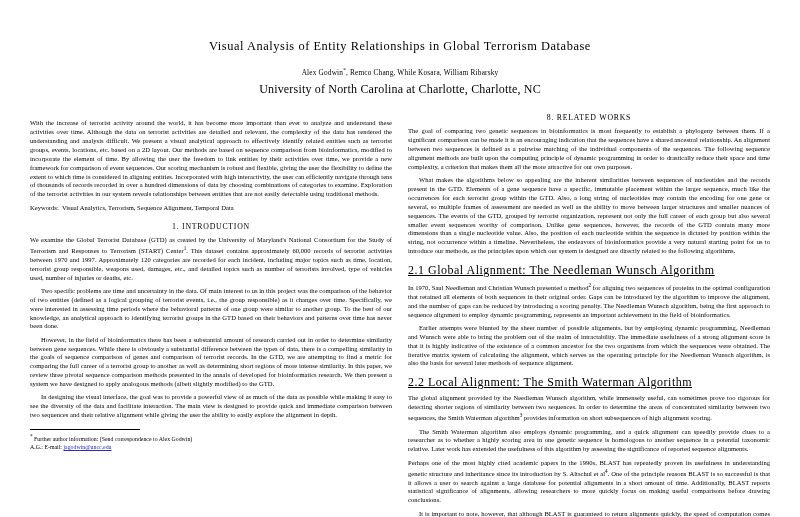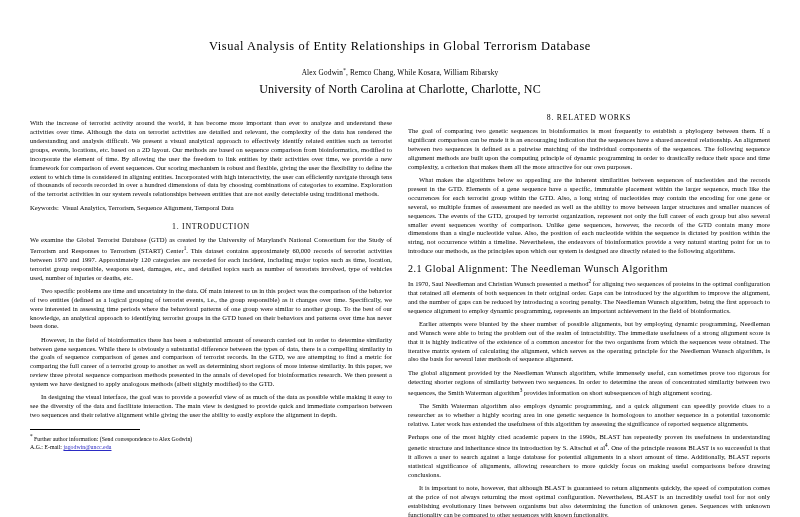--- a/index.html
+++ b/index.html
@@ -62,24 +62,25 @@
     text-align: center;
     font-size: 7.8px;
     letter-spacing: 0.75px;
     margin: 0 0 5px 0;
     font-weight: normal;
   }
   .section-head.top {
     margin-top: 0;
   }
   .sub-head {
-    font-size: 10px;
+    font-size: 12px;
     letter-spacing: 0.5px;
     margin: 7px 0 4px 0;
     font-weight: normal;
+    text-decoration: underline;
   }
   p.body {
     font-size: 6.55px;
     line-height: 1.355;
     text-align: justify;
     margin: 0 0 4.5px 0;
     letter-spacing: 0.03px;
     hyphens: none;
   }
   p.body.indent {
@@ -145,20 +146,21 @@
 
     <div class="col">
       <h2 class="section-head top">8. RELATED WORKS</h2>
       <p class="body">The goal of comparing two genetic sequences in bioinformatics is most frequently to establish a phylogeny between them. If a significant comparison can be made it is an encouraging indication that the sequences have a shared ancestral relationship. An alignment between two sequences is defined as a pairwise matching of the individual components of the sequences. The following sequence alignment methods are built upon the computing principle of dynamic programming in order to drastically reduce their space and time complexity, a criterion that makes them all the more attractive for our own purposes.</p>
       <p class="body indent">What makes the algorithms below so appealing are the inherent similarities between sequences of nucleotides and the records present in the GTD. Elements of a gene sequence have a specific, immutable placement within the larger sequence, much like the occurrences for each terrorist group within the GTD. Also, a long string of nucleotides may contain the encoding for one gene or several, so multiple frames of assessment are needed as well as the ability to move between larger structures and smaller nuances of sequences. The events of the GTD, grouped by terrorist organization, represent not only the full career of each group but also several smaller event sequences worthy of comparison. Unlike gene sequences, however, the records of the GTD contain many more dimensions than a single nucleotide value. Also, the position of each nucleotide within the sequence is dictated by position within the string, not occurrence within a timeline. Nevertheless, the endeavors of bioinformatics provide a very natural starting point for us to introduce our methods, as the principles upon which our system is designed are directly related to the following algorithms.</p>
 
       <h3 class="sub-head">2.1  Global Alignment: The Needleman Wunsch Algorithm</h3>
       <p class="body"><span>In 1970, Saul Needleman and Christian Wunsch presented a method</span><span class="sup">2</span><span> for aligning two sequences of proteins in the optimal configuration that retained all elements of both sequences in their original order. Gaps can be introduced by the algorithm to improve the alignment, and the number of gaps can be reduced by introducing a scoring penalty. The Needleman Wunsch algorithm, being the first approach to sequence alignment to employ dynamic programming, represents an important achievement in the field of bioinformatics.</span></p>
       <p class="body indent">Earlier attempts were blunted by the sheer number of possible alignments, but by employing dynamic programming, Needleman and Wunsch were able to bring the problem out of the realm of intractability. The immediate usefulness of a strong alignment score is that it is highly indicative of the existence of a common ancestor for the two organisms from which the sequences were obtained. The iterative matrix system of calculating the alignment, which serves as the operating principle for the Needleman Wunsch algorithm, is also the basis for several later methods of sequence alignment.</p>
 
+      <h3 class="sub-head">2.2  Local Alignment: The Smith Waterman Algorithm</h3>
       <p class="body"><span>The global alignment provided by the Needleman Wunsch algorithm, while immensely useful, can sometimes prove too rigorous for detecting shorter regions of similarity between two sequences. In order to determine the areas of concentrated similarity between two sequences, the Smith Waterman algorithm</span><span class="sup">3</span><span> provides information on short subsequences of high alignment scoring.</span></p>
       <p class="body indent">The Smith Waterman algorithm also employs dynamic programming, and a quick alignment can speedily provide clues to a researcher as to whether a highly scoring area in one genetic sequence is homologous to another sequence in a potential taxonomic relative. Later work has extended the usefulness of this algorithm by assessing the significance of reported sequence alignments.</p>
 
       <p class="body"><span>Perhaps one of the most highly cited academic papers in the 1990s, BLAST has repeatedly proven its usefulness in understanding genetic structure and inheritance since its introduction by S. Altschul et al</span><span class="sup">4</span><span>. One of the principle reasons BLAST is so successful is that it allows a user to search against a large database for potential alignments in a short amount of time. Additionally, BLAST reports statistical significance of alignments, allowing researchers to more quickly focus on making useful comparisons before drawing conclusions.</span></p>
       <p class="body indent">It is important to note, however, that although BLAST is guaranteed to return alignments quickly, the speed of computation comes at the price of not always returning the most optimal configuration. Nevertheless, BLAST is an incredibly useful tool for not only establishing evolutionary lines between organisms but also determining the function of unknown genes. Sequences with unknown functionality can be compared to other sequences with known functionality.</p>
     </div>
 
   </div>
 </div>
 

